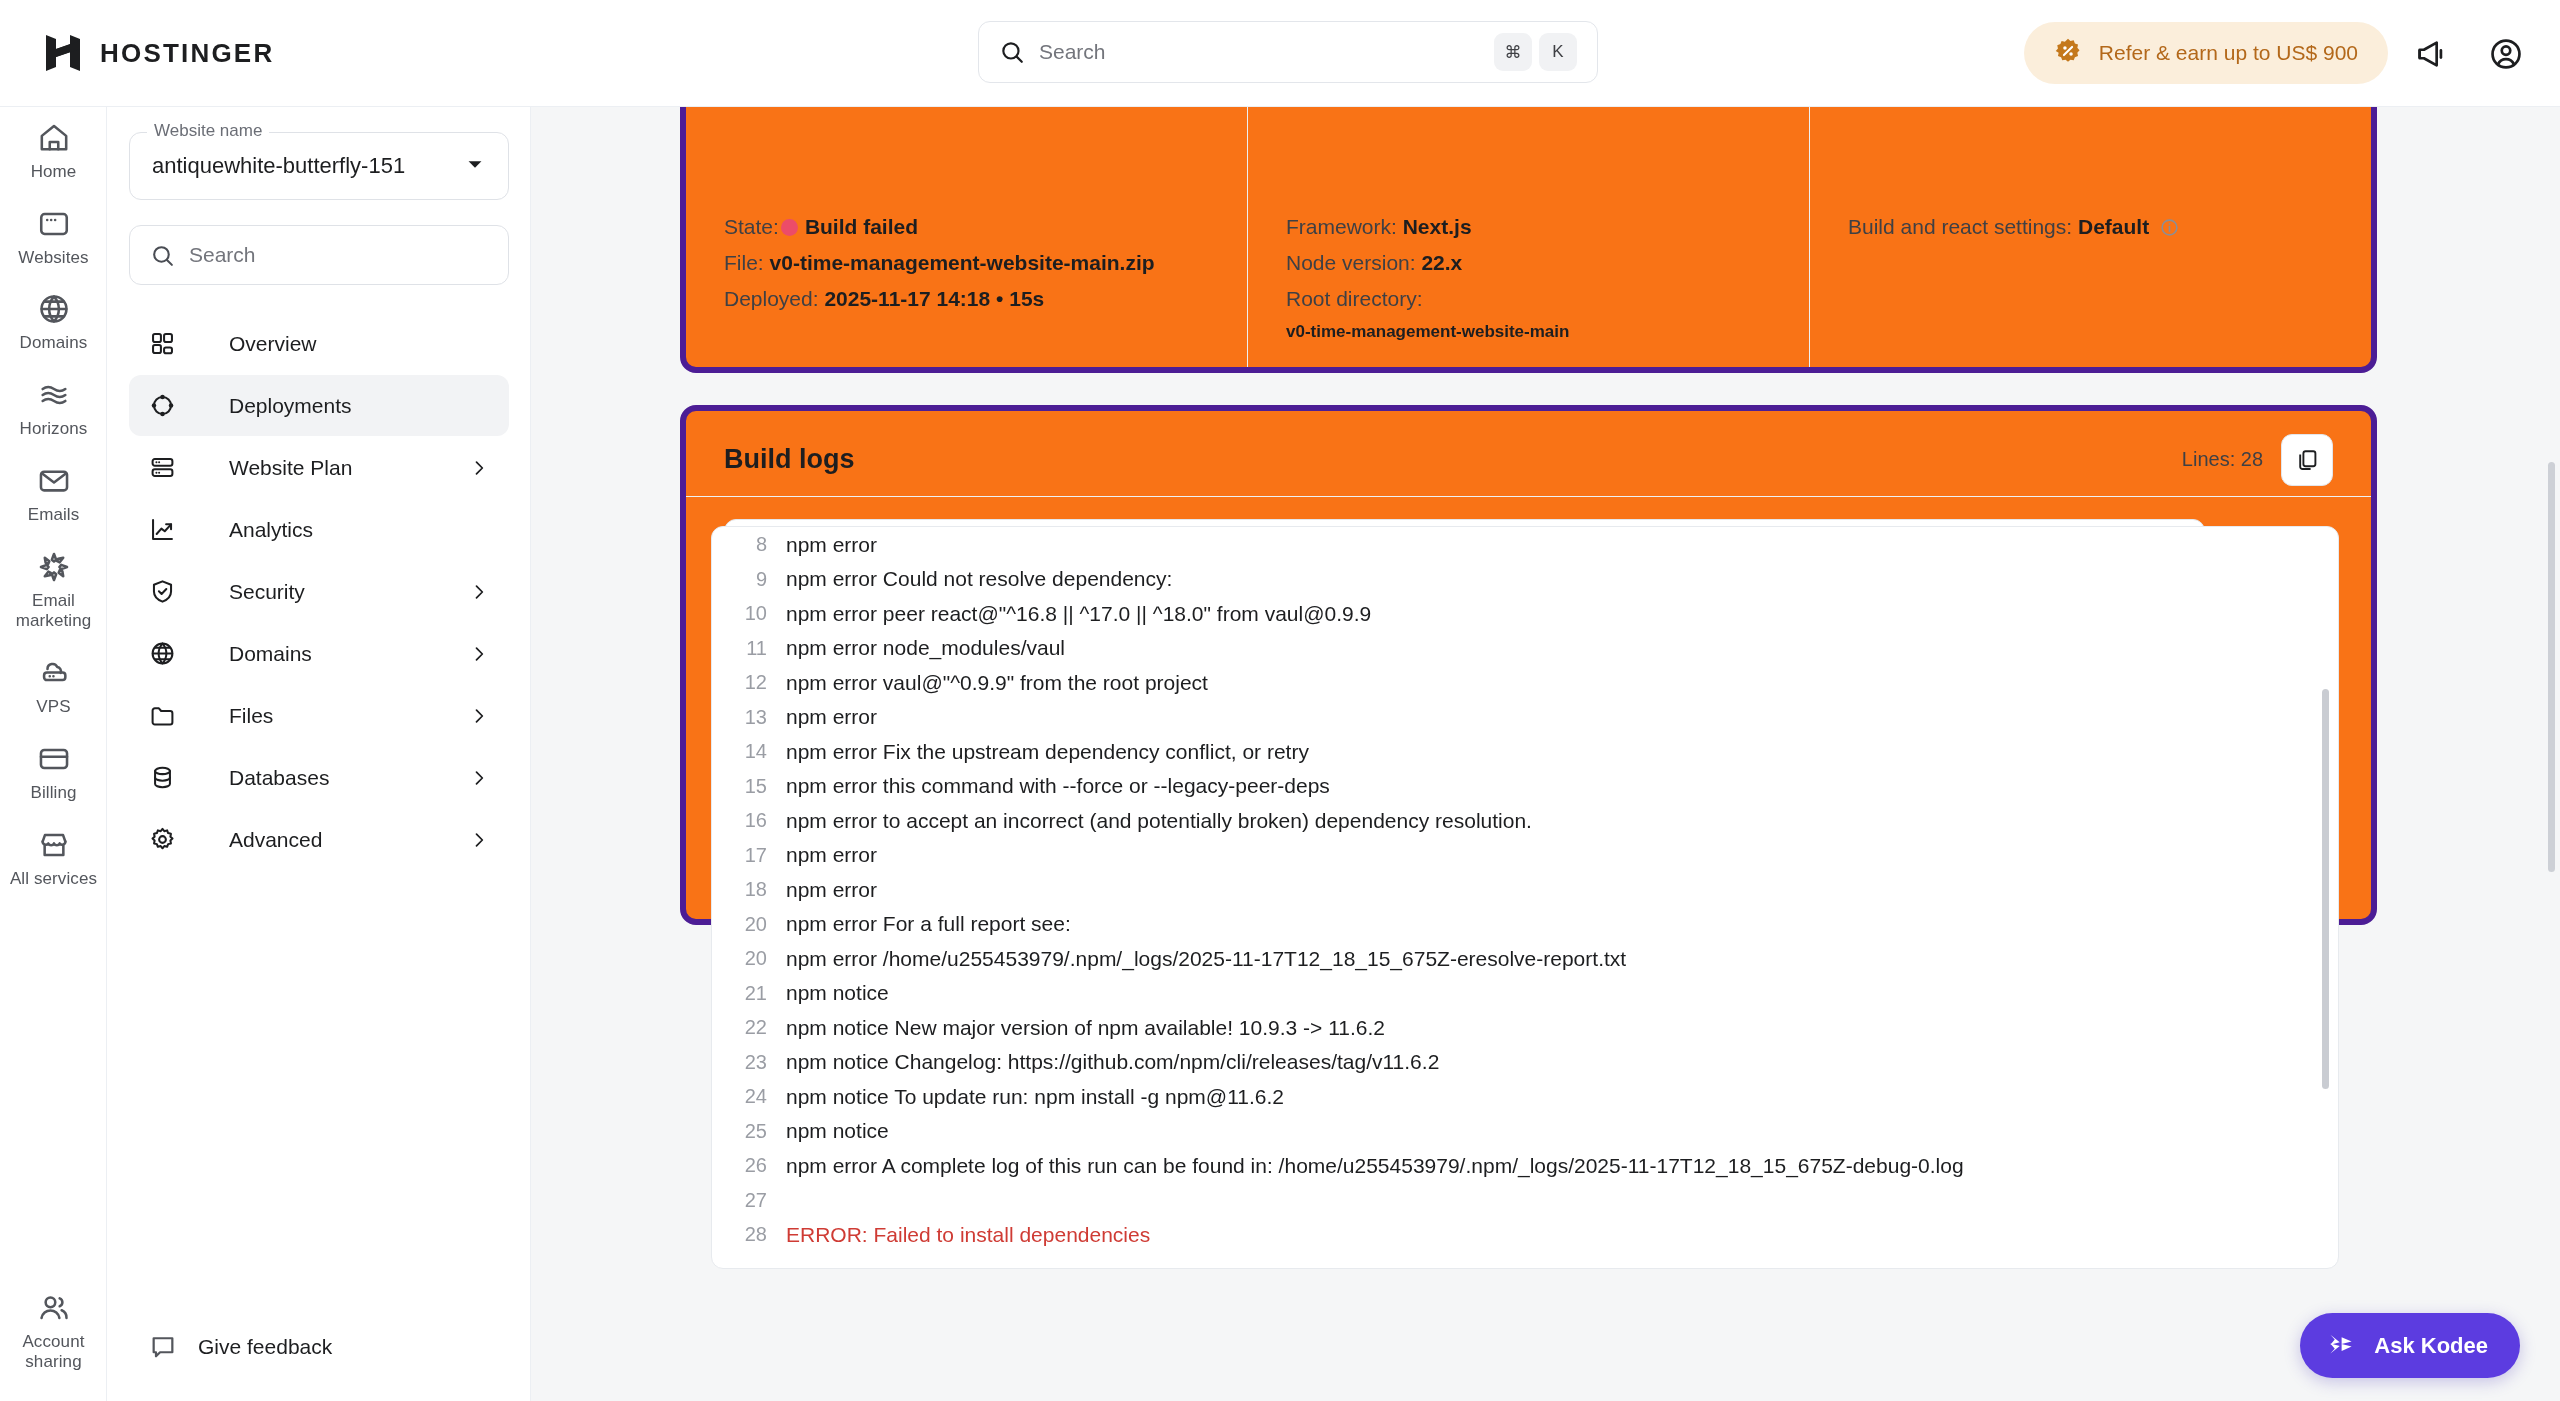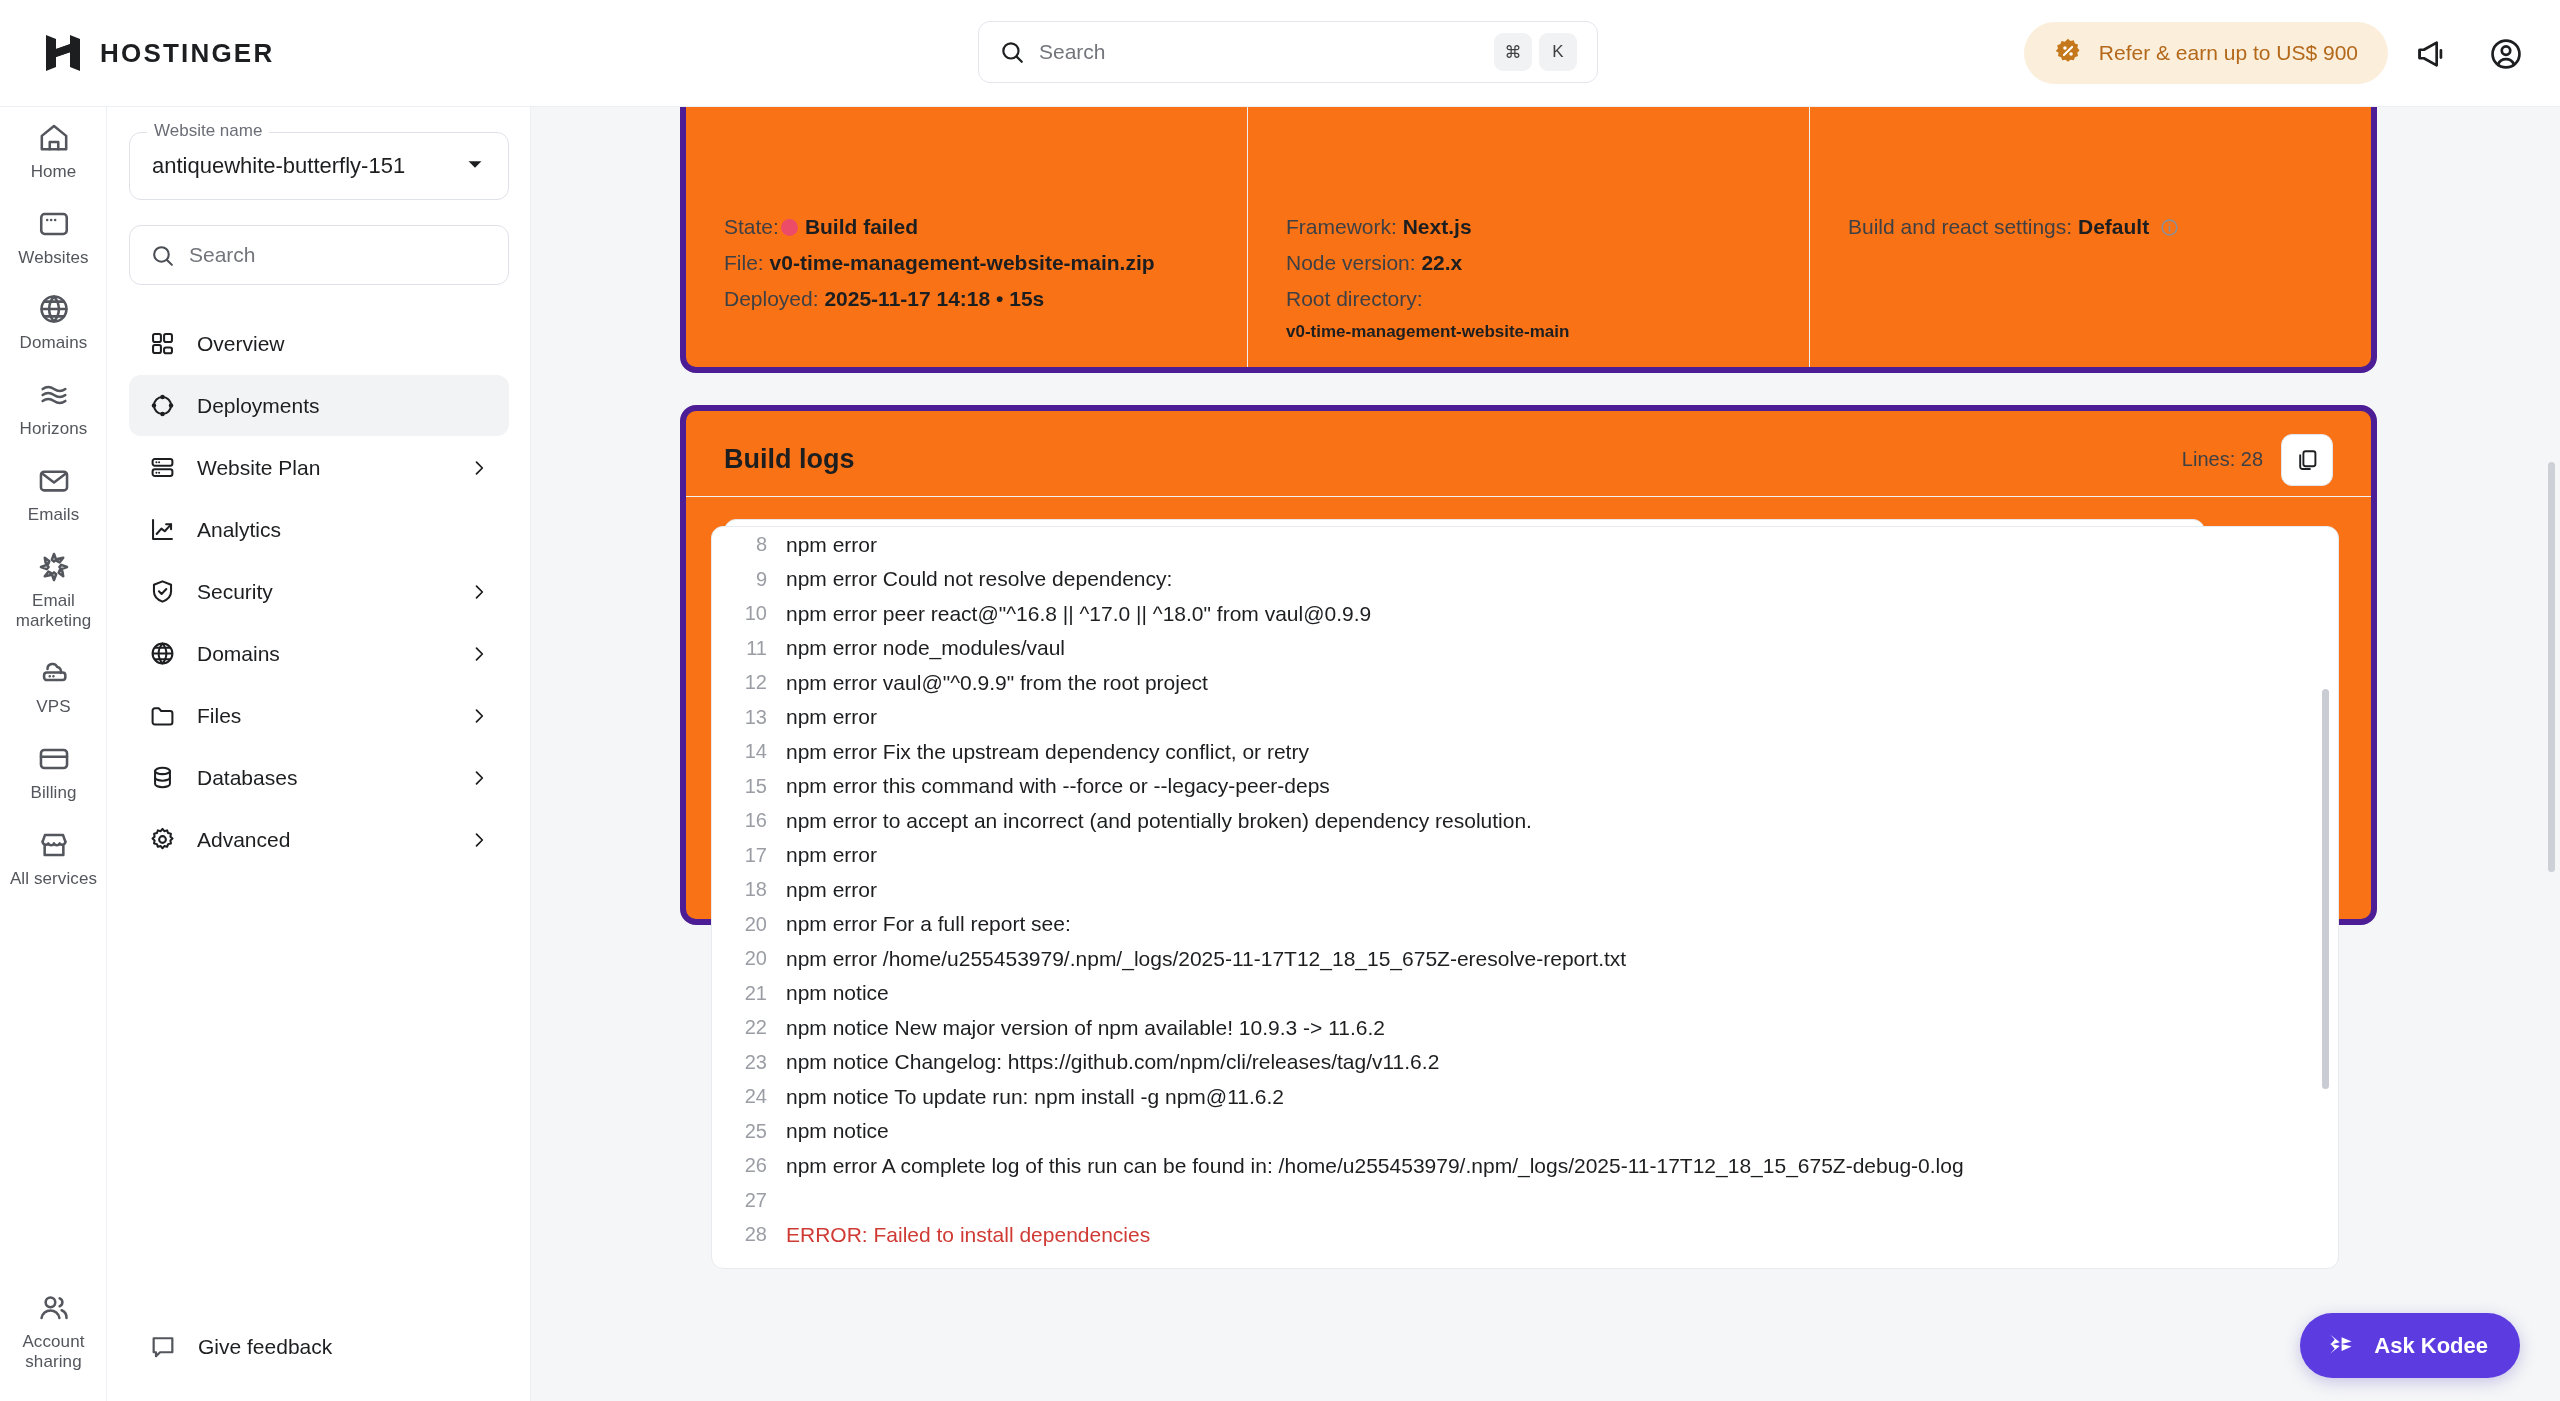--- a/index.html
+++ b/index.html
@@ -92,21 +92,21 @@
   .sub-search {
     position: absolute; left: 22px; top: 118px; width: 380px; height: 60px;
     border: 1px solid #dfe2e7; border-radius: 12px;
     display: flex; align-items: center; padding: 0 20px;
   }
   .sub-search .sicon { width: 25px; height: 25px; margin-right: 14px; flex: none; }
   .sub-search .sph { font-size: 21px; color: #73757c; }
   .nav-list { position: absolute; left: 22px; top: 206px; width: 380px; }
   .nav-item {
     height: 61px; border-radius: 12px; display: flex; align-items: center;
-    padding: 0 20px; cursor: pointer; margin-bottom: 1px;
+    padding: 0 20px; cursor: pointer; margin-bottom: 1px; gap: 32px;
   }
   .nav-item.active { background: #f2f3f5; }
   .nav-item .nicon { width: 27px; height: 27px; flex: none; margin-right: 21px; }
   .nav-item .nlabel { font-size: 21px; color: #1d1e20; flex: 1; }
   .nav-item .chev { width: 20px; height: 20px; flex: none; }
   .feedback {
     position: absolute; left: 42px; bottom: 40px;
     display: flex; align-items: center; cursor: pointer;
   }
   .feedback .ficon { width: 28px; height: 28px; margin-right: 21px; }

